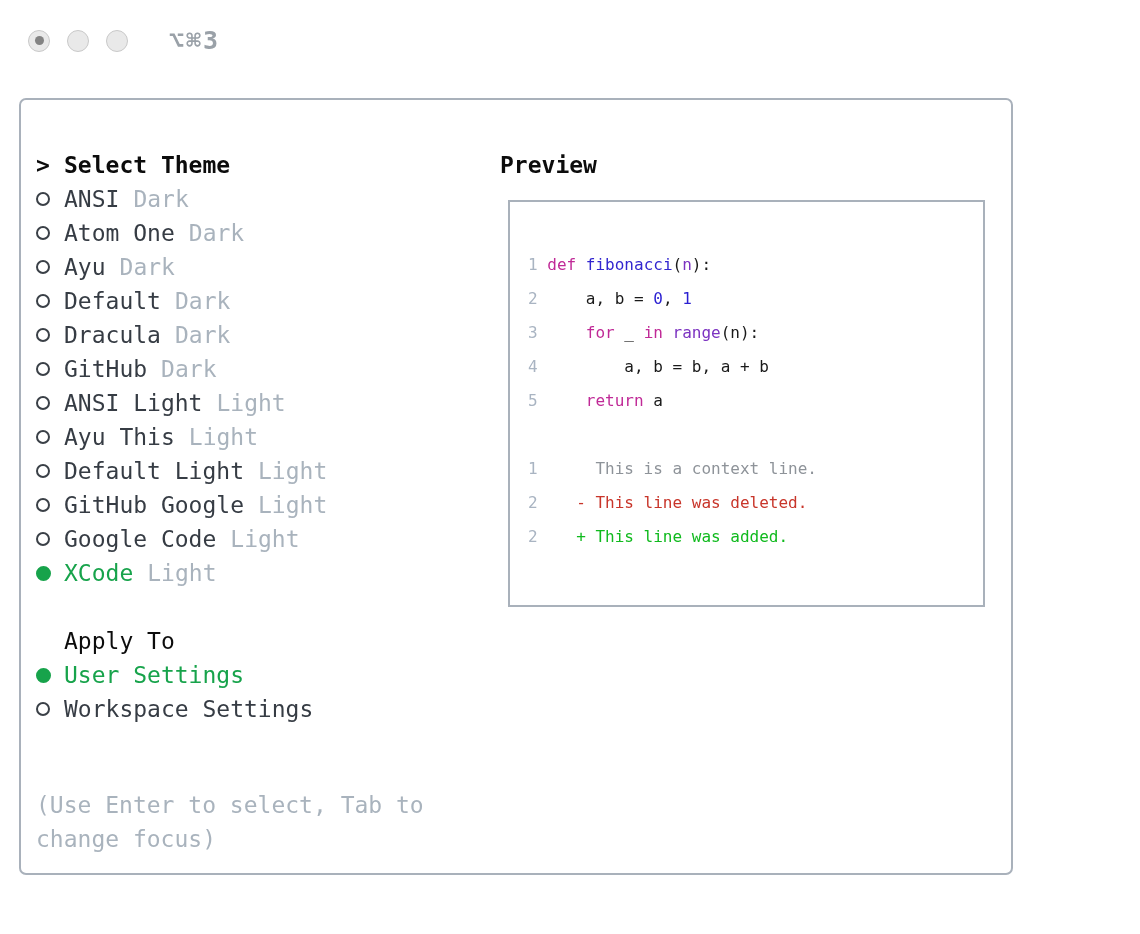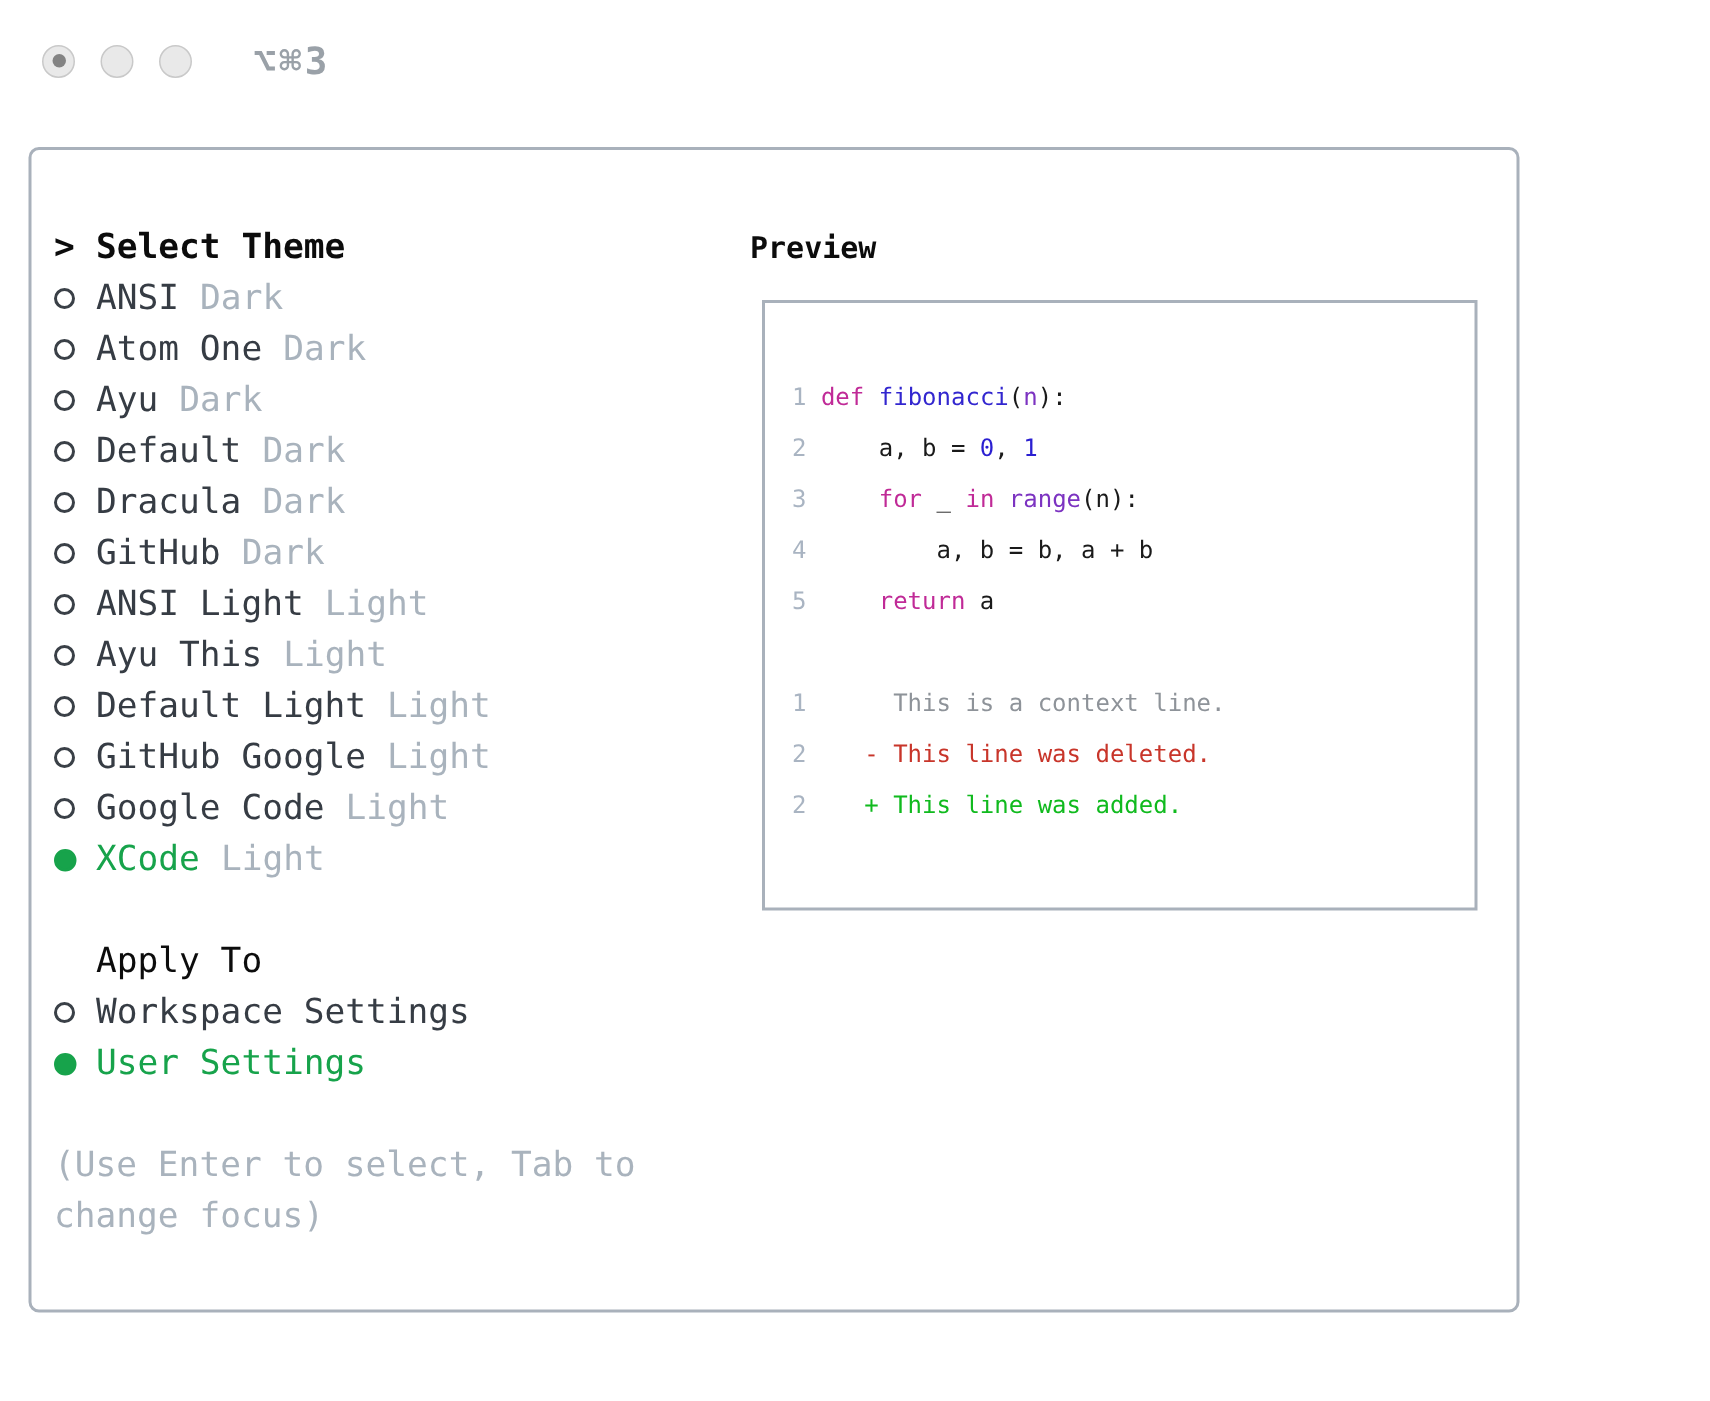--- a/index.html
+++ b/index.html
@@ -39,26 +39,26 @@
   .left-col{position:absolute;left:15px;top:48px;font-size:23px;line-height:34px;color:var(--item_text);}
   .row{display:flex;align-items:center;height:34px;}
   .marker{width:28px;display:flex;align-items:center;flex:none;}
   .radio{width:14px;height:14px;border:2px solid #3a4047;border-radius:50%;}
   .radio.sel{width:15px;height:15px;background:var(--accent_green);border-color:var(--accent_green);}
   .header-row{font-weight:bold;color:var(--header_text);}
   .selected .name{color:var(--accent_green);}
   .variant{color:var(--muted_text);margin-left:14px;}
   .spacer{height:34px;}
   .apply-heading{margin-left:28px;height:34px;line-height:34px;color:var(--header_text);}
-  .help{color:var(--muted_text);}
+  .help{color:var(--muted_text);margin-top:28px;}
   .help div{height:34px;line-height:34px;}
 
   
   .right-col{position:absolute;left:479px;top:48px;}
-  .preview-heading{font-size:20px;font-weight:bold;line-height:34px;color:var(--header_text);}
+  .preview-heading{font-size:23px;font-weight:bold;line-height:34px;color:var(--header_text);}
   .preview-box{margin-top:18px;margin-left:8px;width:477px;height:407px;
                border:2px solid var(--border);padding:46px 0 0 18px;overflow:hidden;background:#fff;}
   .codeline{font-size:16px;line-height:34px;white-space:pre;}
   .tok-ln{color:var(--line_number);}
   .tok-kw{color:var(--keyword_pink);}
   .tok-fn{color:var(--function_blue);}
   .tok-num{color:var(--number_blue);}
   .tok-pm{color:var(--builtin_purple);}
   .tok-pl{color:var(--code_text);}
   .tok-ctx{color:var(--context_gray);}
@@ -170,31 +170,31 @@
               <span class="radio sel"></span>
             </span>
             <span class="name">XCode</span>
             <span class="variant">Light</span>
           </div>
         </div>
 
       <div class="spacer"></div>
       <div class="apply-heading">Apply To</div>
       <div id="apply-list">
+          <div class="row item selected">
+            <span class="marker">
+              <span class="radio sel"></span>
+            </span>
+            <span class="name">User Settings</span>
+          </div>
           <div class="row item">
             <span class="marker">
               <span class="radio"></span>
             </span>
             <span class="name">Workspace Settings</span>
-          </div>
-          <div class="row item selected">
-            <span class="marker">
-              <span class="radio sel"></span>
-            </span>
-            <span class="name">User Settings</span>
           </div>
         </div>
 
       <div class="spacer"></div>
       <div class="help">
         <div>(Use Enter to select, Tab to</div>
         <div>change focus)</div>
       </div>
     </div>
 

